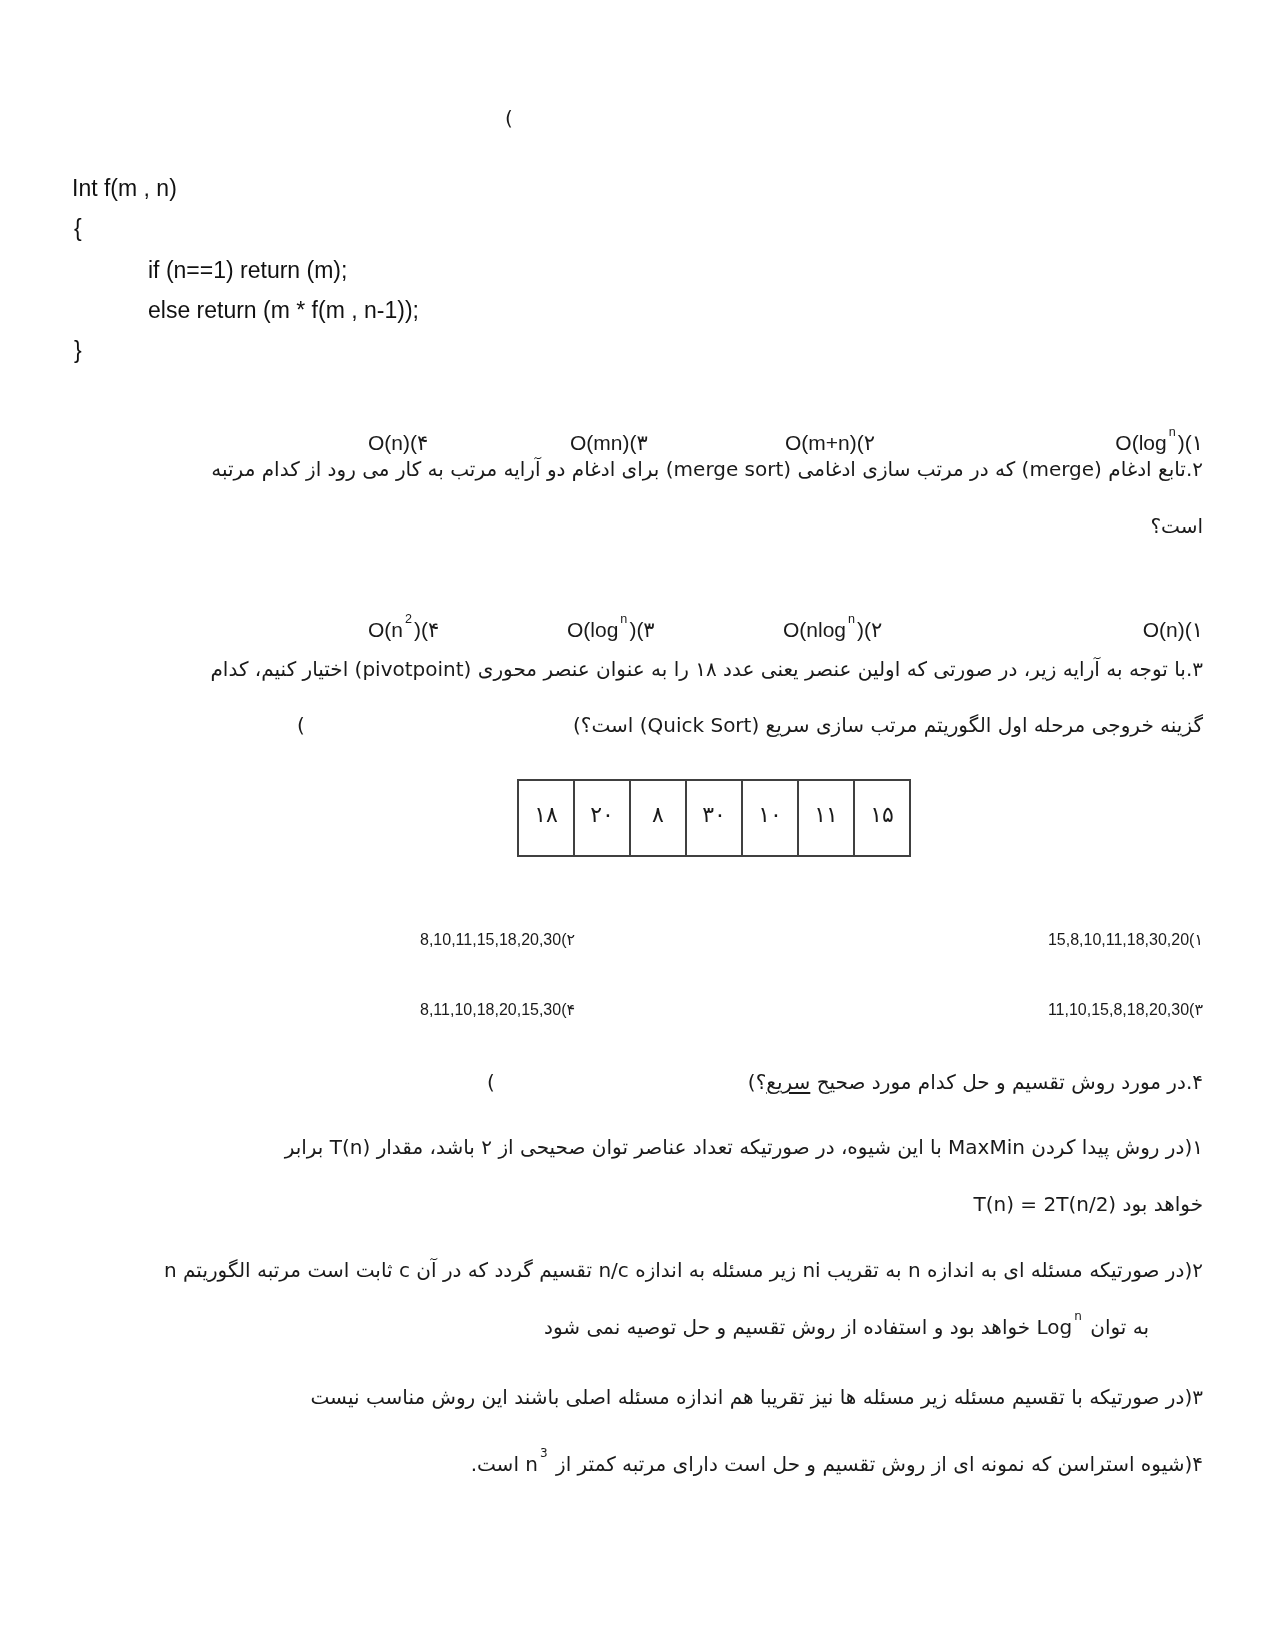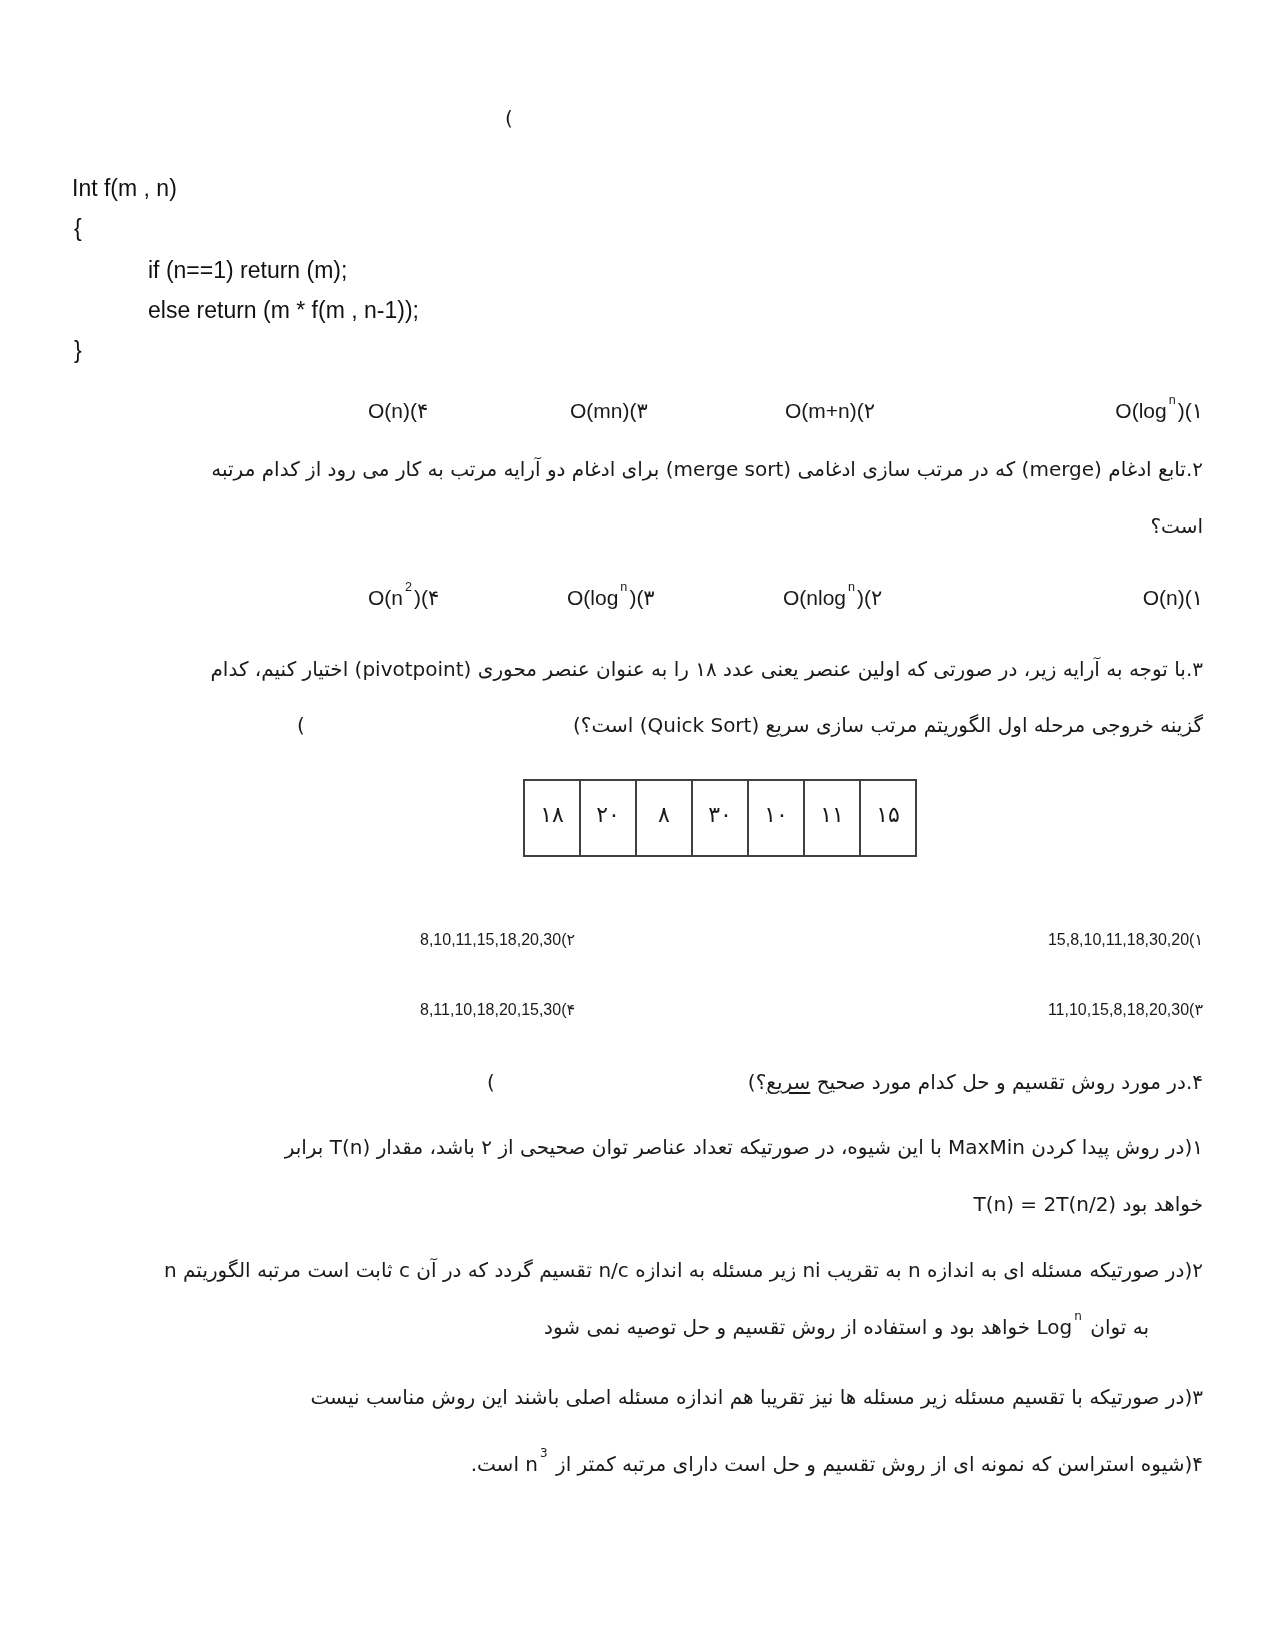--- a/index.html
+++ b/index.html
@@ -3,27 +3,27 @@
 <meta charset="utf-8">
 <style>
   html,body{margin:0;padding:0;background:#ffffff;}
   body{font-family:"DejaVu Sans","Liberation Sans",sans-serif;color:#1a1a1a;}
   .page{position:relative;width:1275px;height:1650px;background:#ffffff;overflow:hidden;}
   .abs{position:absolute;white-space:nowrap;line-height:1.45;}
   .rtl{direction:rtl;unicode-bidi:isolate;}
   .ltr{direction:ltr;unicode-bidi:isolate;}
   .fa{font-size:20px;}
   .code{font-family:"Liberation Sans","DejaVu Sans",sans-serif;font-size:23px;color:#111;}
-  .optfm{font-family:"Liberation Sans","DejaVu Sans",sans-serif;font-size:21px;}
+  .optfm{font-family:"Liberation Sans","DejaVu Sans",sans-serif;font-size:21px;margin-top:32px;}
   .numopt{font-family:"Liberation Sans","DejaVu Sans",sans-serif;font-size:16px;}
   sup.s{font-size:0.6em;position:relative;top:-0.5em;margin:0 2px;}
   sup.s:empty{margin:0;}
   .und{text-decoration:underline;text-underline-offset:3px;}
   .paren{font-size:20px;}
-  table.arr{position:absolute;left:517px;top:779px;border-collapse:collapse;direction:ltr;margin-left:6px;}
+  table.arr{position:absolute;left:517px;top:779px;border-collapse:collapse;direction:ltr;}
   table.arr td{border:2px solid #404040;width:54px;height:66px;text-align:center;vertical-align:middle;font-size:22px;padding:0 0 8px 0;}
 </style>
 </head>
 <body>
 
 <div class="page">
 
   <div class="abs paren" style="top:104px;left:505px;">(</div>
 
   <div class="abs code" style="top:172px;left:72px;">Int  f(m , n)</div>

